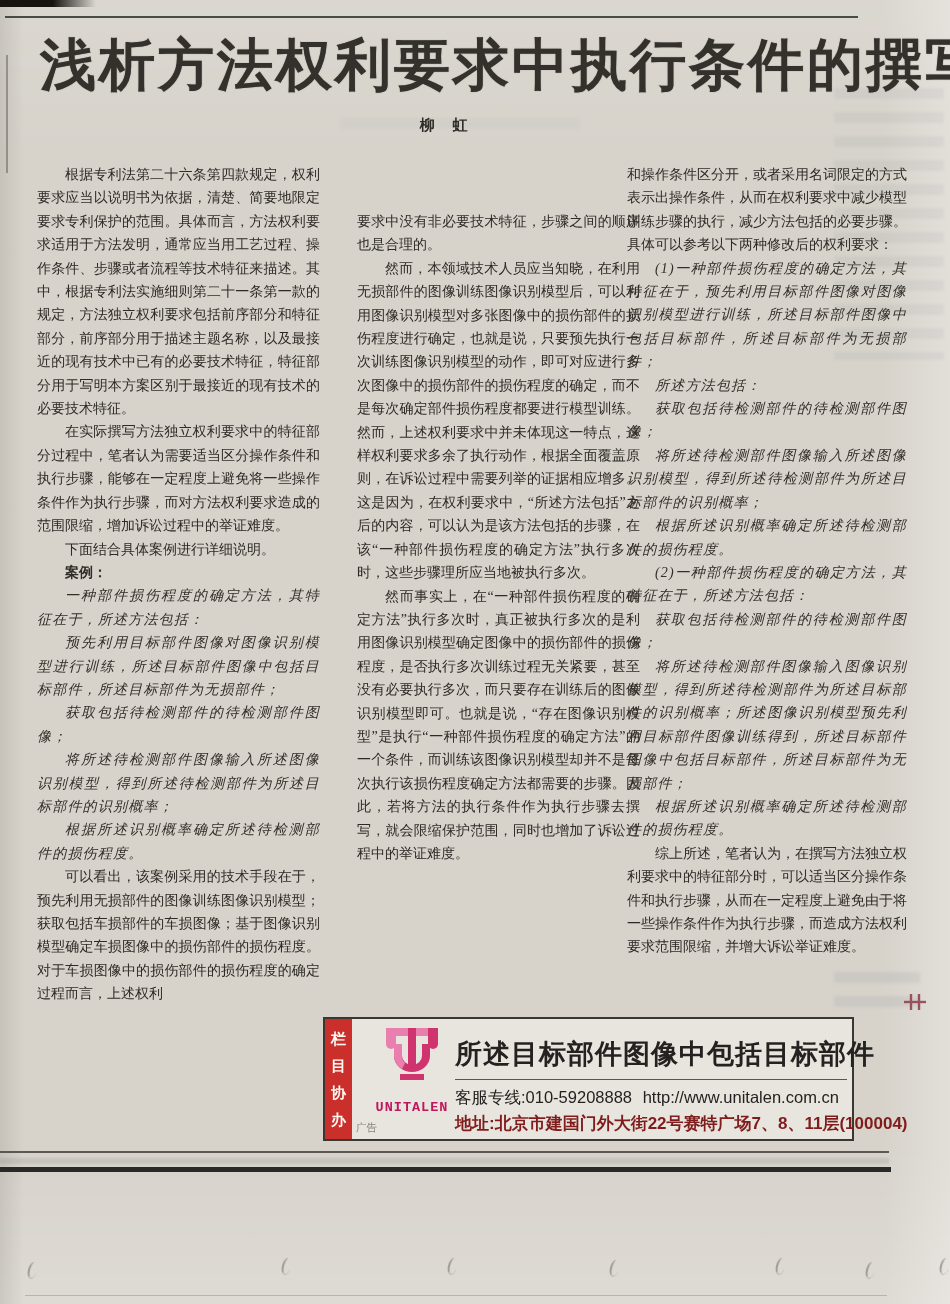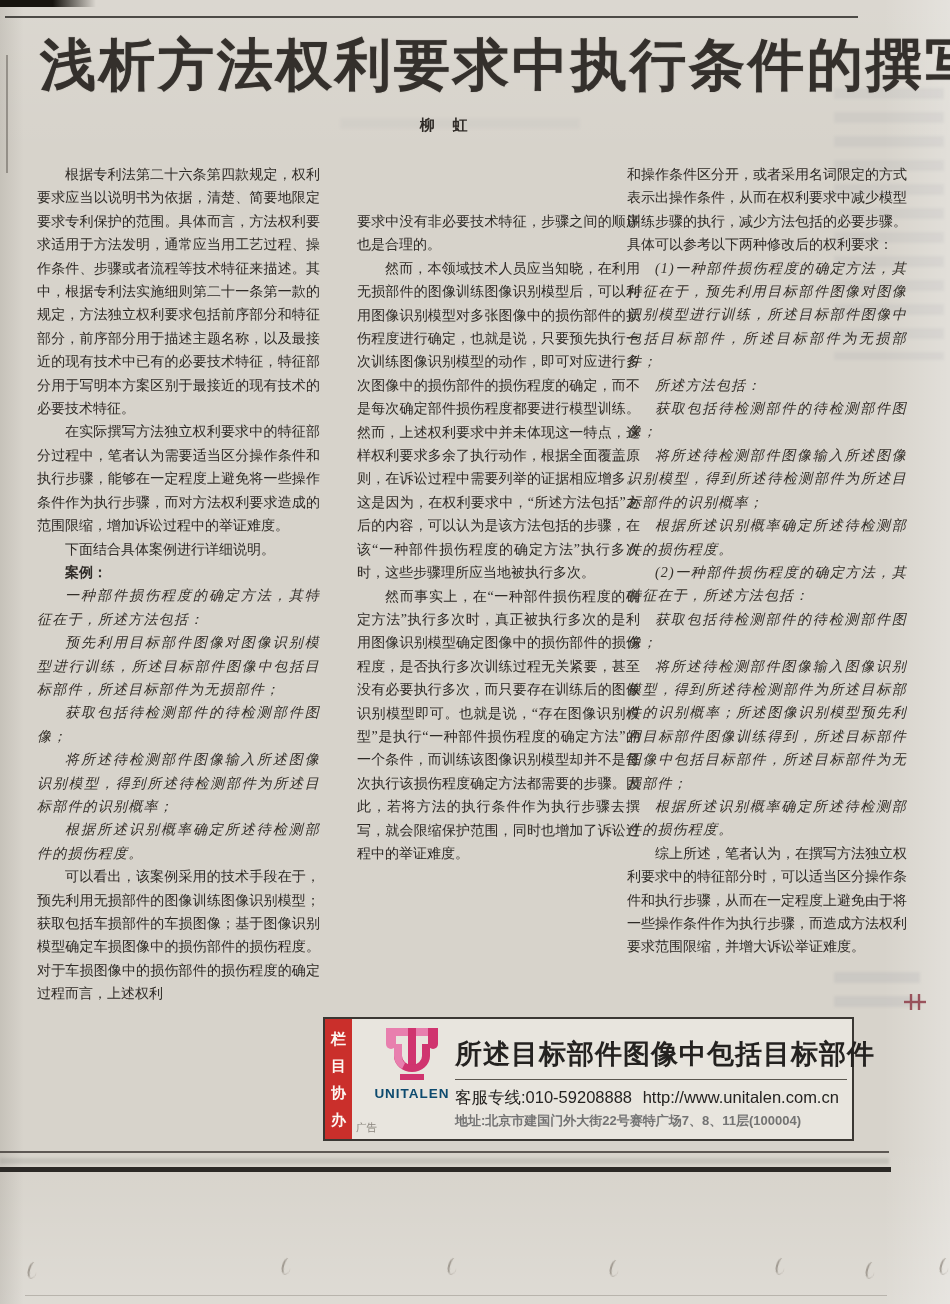--- a/index.html
+++ b/index.html
@@ -49,34 +49,34 @@
 
   
   .ad-box{position:absolute;left:323px;top:1017px;width:531px;height:124px;
     border:2px solid #3a3733;background:#e8e5de;box-sizing:border-box;}
   .ad-sidebar{position:absolute;left:0;top:0;bottom:0;width:27px;background:#ca2f2b;
     display:flex;flex-direction:column;justify-content:space-evenly;align-items:center;}
   .ad-sidebar span{color:#fdf8f2;font-size:15px;font-weight:bold;line-height:1;
     font-family:"Liberation Sans",sans-serif;}
   .ad-logo{position:absolute;left:34px;top:5px;width:106px;text-align:center;}
   .ad-logo svg{display:block;margin:0 auto;}
-  .ad-logo-text{font-family:Liberation Sans, sans-serif;font-weight:bold;
-    font-size:13.5px;letter-spacing:1px;color:#0c4a6e;margin-top:2px;}
+  .ad-logo-text{font-family:Liberation Mono, monospace;font-weight:bold;
+    font-size:13.5px;letter-spacing:1px;color:#be185d;margin-top:16px;}
   .ad-note{position:absolute;left:31px;bottom:4px;font-size:10.5px;color:#8a857d;
     font-family:"Liberation Sans",sans-serif;}
   .ad-company{position:absolute;left:130px;top:17px;width:392px;
     font-size:27px;font-weight:900;letter-spacing:1px;color:#242220;
     font-family:"Liberation Sans","DejaVu Sans",sans-serif;white-space:nowrap;}
   .ad-divider{position:absolute;left:130px;right:5px;top:60px;height:1px;background:#5a564f;}
   .ad-contact{position:absolute;left:130px;top:68px;width:392px;
     font-size:16.5px;color:#242220;font-family:"Liberation Sans",sans-serif;white-space:nowrap;}
   .ad-contact .phone{font-weight:normal;}
   .ad-contact .web{font-weight:normal;margin-left:6px;}
   .ad-address{position:absolute;left:130px;top:93px;width:398px;
-    font-size:13px;font-weight:bold;color:#737373;
+    font-size:17px;font-weight:bold;color:#7f1d1d;
     font-family:"Liberation Sans",sans-serif;white-space:nowrap;}
 
   
   .reg-mark{position:absolute;left:903px;top:993px;opacity:.8;}
 
   
   .bottom-rule-thin{position:absolute;left:0;top:1151px;width:889px;height:2px;background:rgba(62,58,54,.8);}
   .bottom-smudge{position:absolute;left:0;top:1158px;width:889px;height:6px;background:rgba(95,100,95,.14);filter:blur(1px);}
   .bottom-rule-thick{position:absolute;left:0;top:1167px;width:891px;height:5px;background:#2b2926;}
   .bottom-faint-line{position:absolute;left:25px;top:1295px;width:862px;height:1px;background:rgba(95,88,80,.3);}

